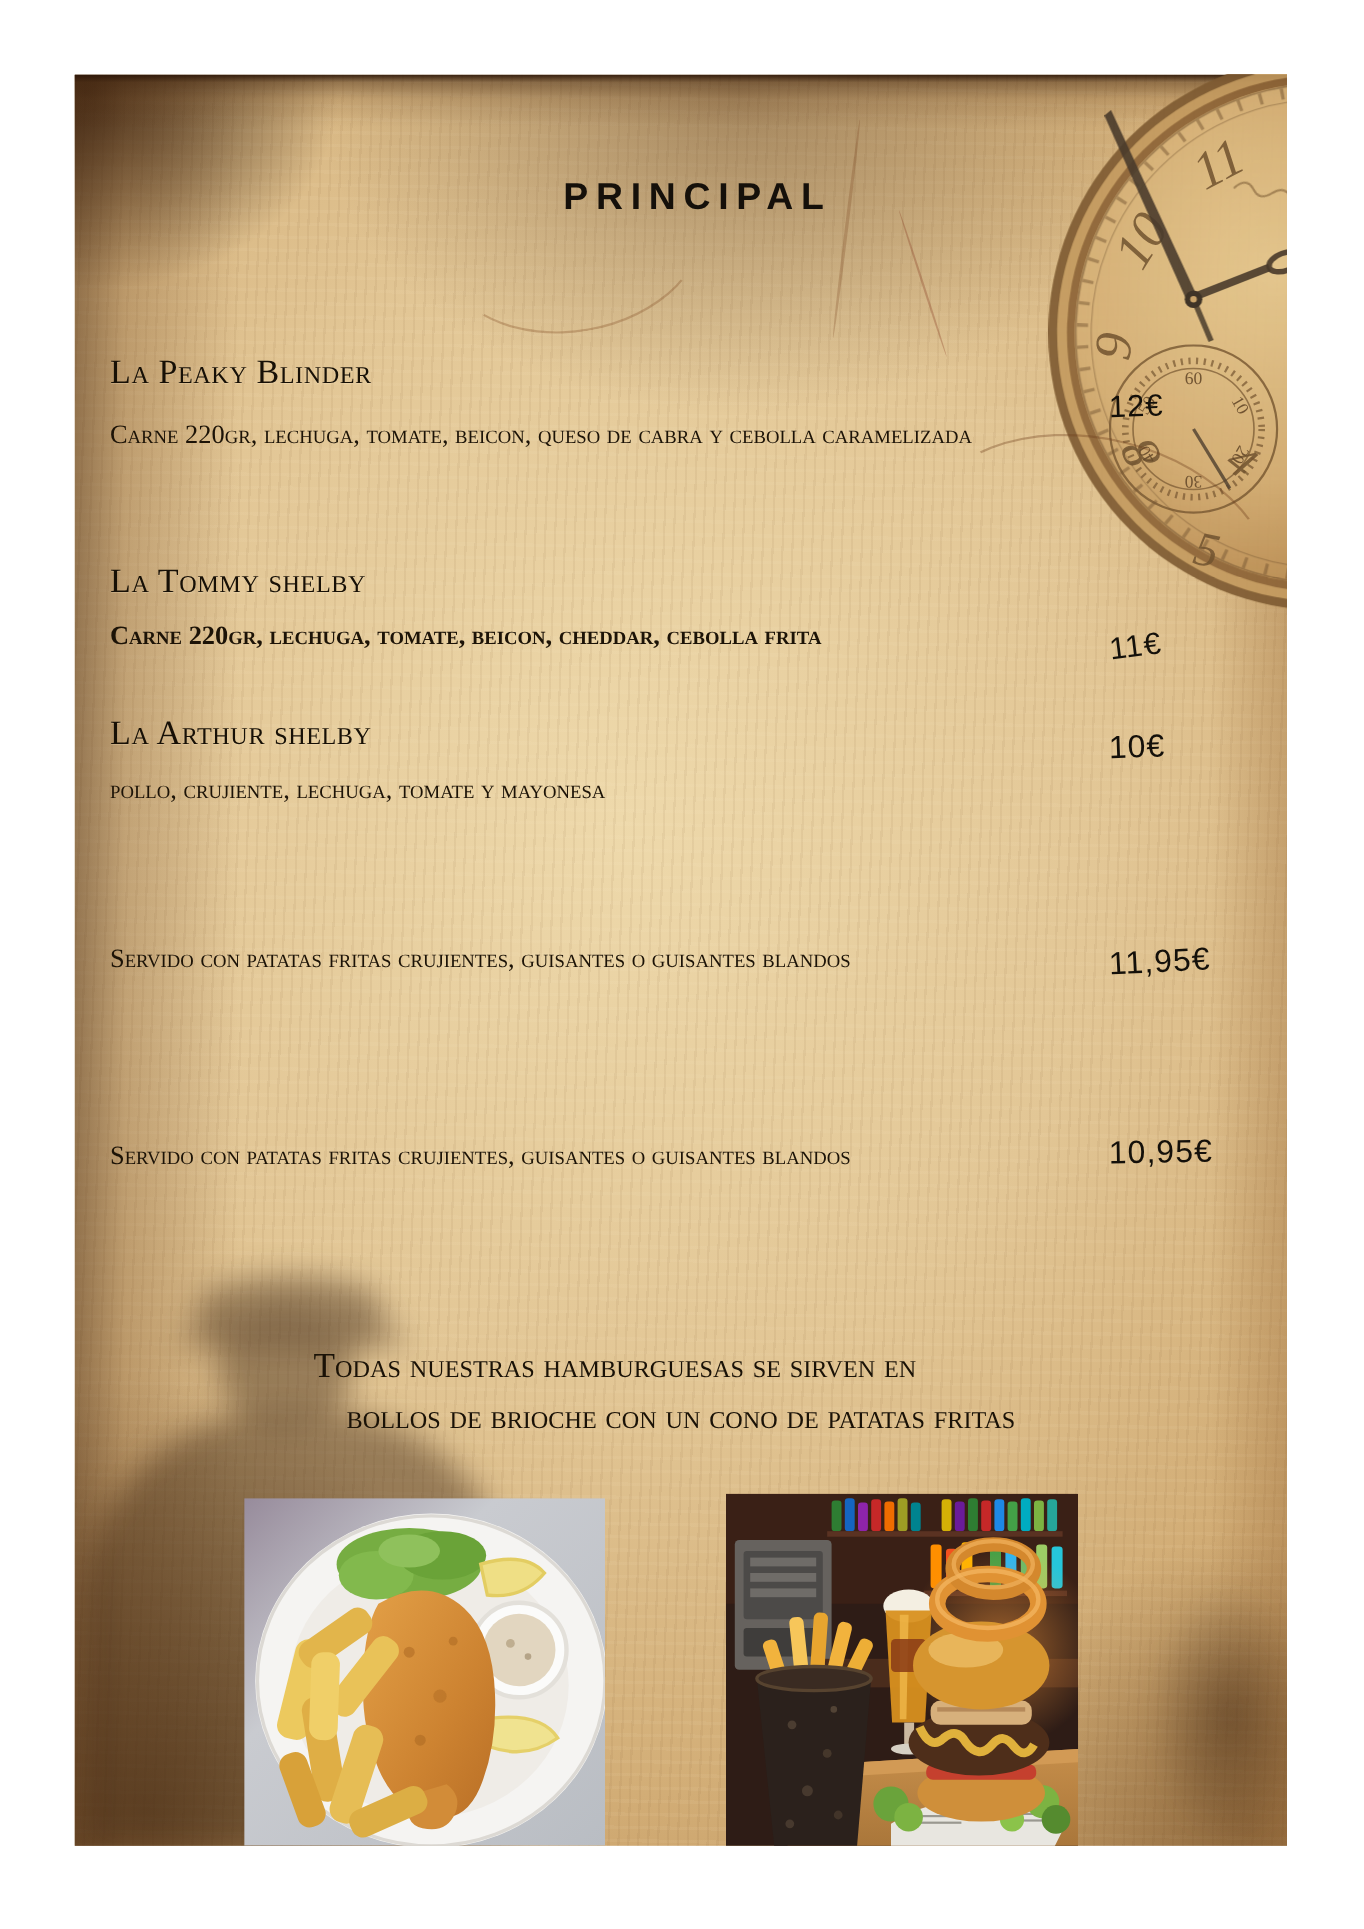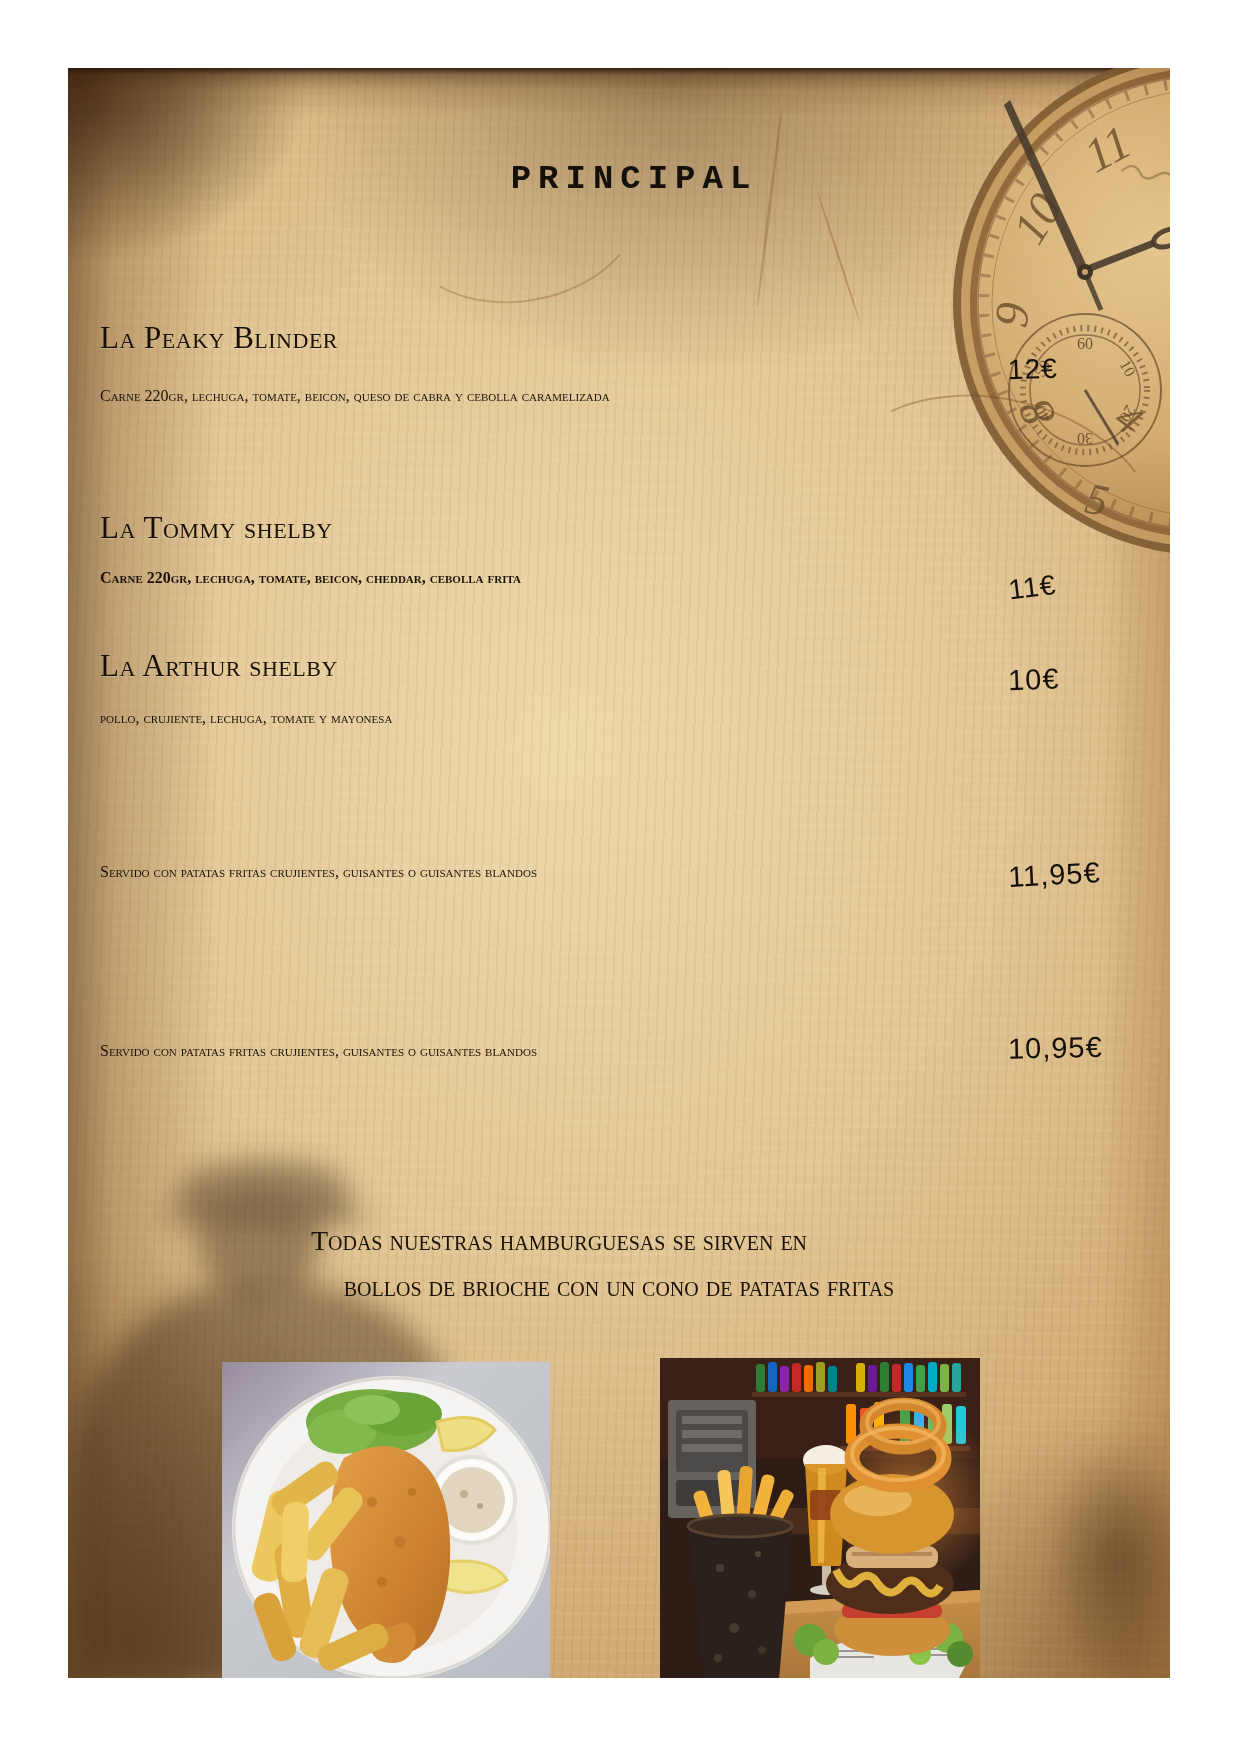--- a/index.html
+++ b/index.html
@@ -14,27 +14,27 @@
       radial-gradient(30% 22% at 97% 99%, rgba(80,48,20,.45), rgba(0,0,0,0) 75%),
       radial-gradient(26% 14% at 1% 1%, rgba(38,18,6,.85), rgba(0,0,0,0) 80%),
       radial-gradient(50% 26% at 55% 1%, rgba(60,32,12,.35), rgba(0,0,0,0) 70%),
       repeating-linear-gradient(92deg, rgba(118,78,38,.07) 0 2px, rgba(0,0,0,0) 2px 9px),
       repeating-linear-gradient(1deg, rgba(255,240,210,.06) 0 3px, rgba(0,0,0,0) 3px 12px),
       radial-gradient(120% 95% at 45% 42%, #eed9ab 0%, #e2c695 34%, #d2ad76 58%, #b78a52 82%, #93653a 100%);
   }
   .scratch{position:absolute;border-radius:50%;border:2px solid transparent;pointer-events:none;}
   .heading{position:absolute;left:32px;font-variant:small-caps;font-size:31px;line-height:34px;
            letter-spacing:.5px;color:#171006;text-shadow:0 1px 0 rgba(255,235,200,.25);}
-  .desc{position:absolute;left:32px;font-variant:small-caps;font-size:16px;line-height:44px;color:#1c1307;}
+  .desc{position:absolute;left:32px;font-variant:small-caps;font-size:24px;line-height:44px;color:#1c1307;}
   .price{position:absolute;left:940px;width:190px;font-family:"Liberation Sans", sans-serif;
          font-size:28px;letter-spacing:1px;color:#14100a;white-space:nowrap;}
   .title{position:absolute;left:0;top:92px;width:100%;text-align:center;padding-left:30px;box-sizing:border-box;
-         font-family:Liberation Mono, monospace;font-weight:bold;font-size:34px;letter-spacing:7px;color:#15100a;}
+         font-family:Liberation Sans, sans-serif;font-weight:bold;font-size:34px;letter-spacing:7px;color:#15100a;}
   .note{position:absolute;left:20px;top:1150px;width:1062px;text-align:center;
-        font-variant:small-caps;font-size:28px;line-height:46px;color:#1a1207;}
+        font-variant:small-caps;font-size:32px;line-height:46px;color:#1a1207;}
   .note .l1{padding-right:120px;}
   .photo{position:absolute;display:block;}
   .shadow-figure{position:absolute;left:0px;top:1010px;width:450px;height:600px;filter:blur(14px);opacity:.55;pointer-events:none;}
   .shadow-figure div{position:absolute;background:rgba(52,30,14,.75);}
   .smudge{position:absolute;left:975px;top:1370px;width:150px;height:240px;border-radius:50%;
           background:radial-gradient(closest-side, rgba(62,36,16,.5), rgba(0,0,0,0));filter:blur(10px);}
   .clock{position:absolute;left:750px;top:-6px;width:420px;height:560px;}
   svg text{font-family:"Liberation Serif", serif;}
 </style>
 </head>

